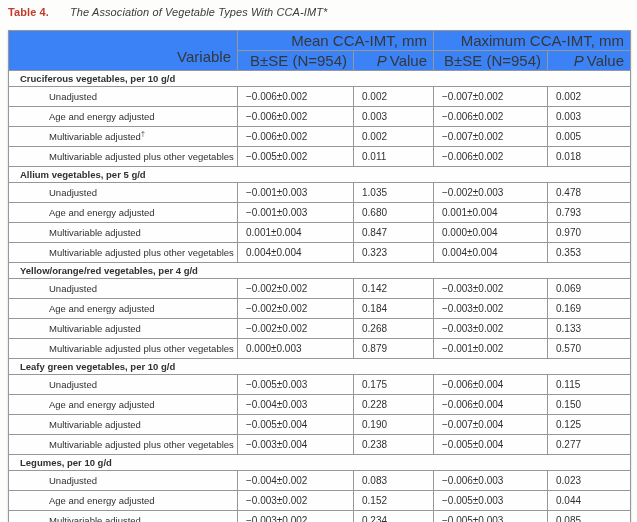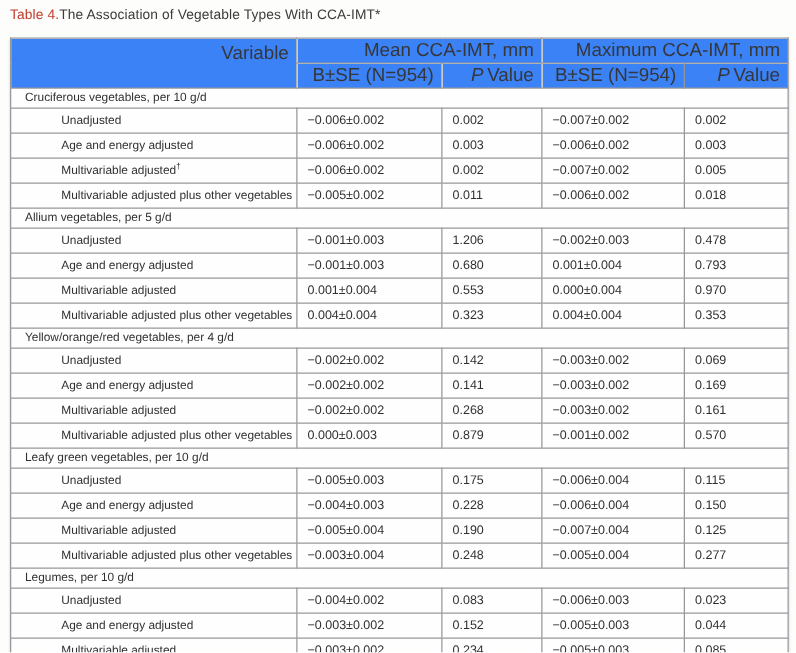--- a/index.html
+++ b/index.html
@@ -19,26 +19,27 @@
     position: absolute;
     left: 8px;
     top: 6px;
     font-size: 11px;
     color: #3b3b3b;
     letter-spacing: 0.1px;
     white-space: nowrap;
   }
   .table-num {
     color: #c23b2c;
-    font-weight: normal;
-    margin-right: 0;
+    font-weight: bold;
+    margin-right: 21px;
   }
   .caption-text {
     color: #3b3b3b;
     font-weight: 500;
+    font-style: italic;
   }
   table.assoc {
     position: absolute;
     left: 8px;
     top: 30px;
     width: 622px;
     border-collapse: collapse;
     table-layout: fixed;
     color: #2f3031;
     border: 1px solid #8f9294;
@@ -55,35 +56,36 @@
     background: #3b82f6;
     font-weight: normal;
     text-align: right;
     color: #35373a;
     font-size: 15px;
     height: 19px;
     padding: 0 6px;
   }
   th.var-head {
     vertical-align: bottom;
-    padding-bottom: 19px;
+    padding-bottom: 5px;
   }
   .p-italic {
     font-style: italic;
     margin-right: 3px;
   }
   tbody td {
     font-size: 10px;
     background: #fefefe;
   }
   tr.section-row td {
     height: 15px;
     padding: 0 0 0 11px;
     font-size: 9.5px;
     color: #2f3031;
+    font-weight: bold;
   }
   tr.data-row td {
     height: 17px;
     line-height: 17px;
   }
   td.row-label {
     padding-left: 40px;
     font-size: 9.5px;
   }
   td.val {
@@ -155,35 +157,35 @@
           <td class="val">0.011</td>
           <td class="val">−0.006±0.002</td>
           <td class="val">0.018</td>
         </tr>
         <tr class="section-row">
           <td colspan="5">Allium vegetables, per 5 g/d</td>
         </tr>
         <tr class="data-row">
           <td class="row-label"><span>Unadjusted</span></td>
           <td class="val">−0.001±0.003</td>
-          <td class="val">1.206</td>
+          <td class="val">1.035</td>
           <td class="val">−0.002±0.003</td>
           <td class="val">0.478</td>
         </tr>
         <tr class="data-row">
           <td class="row-label"><span>Age and energy adjusted</span></td>
           <td class="val">−0.001±0.003</td>
           <td class="val">0.680</td>
           <td class="val">0.001±0.004</td>
           <td class="val">0.793</td>
         </tr>
         <tr class="data-row">
           <td class="row-label"><span>Multivariable adjusted</span></td>
           <td class="val">0.001±0.004</td>
-          <td class="val">0.553</td>
+          <td class="val">0.847</td>
           <td class="val">0.000±0.004</td>
           <td class="val">0.970</td>
         </tr>
         <tr class="data-row">
           <td class="row-label"><span>Multivariable adjusted plus other vegetables</span></td>
           <td class="val">0.004±0.004</td>
           <td class="val">0.323</td>
           <td class="val">0.004±0.004</td>
           <td class="val">0.353</td>
         </tr>
@@ -193,30 +195,30 @@
         <tr class="data-row">
           <td class="row-label"><span>Unadjusted</span></td>
           <td class="val">−0.002±0.002</td>
           <td class="val">0.142</td>
           <td class="val">−0.003±0.002</td>
           <td class="val">0.069</td>
         </tr>
         <tr class="data-row">
           <td class="row-label"><span>Age and energy adjusted</span></td>
           <td class="val">−0.002±0.002</td>
-          <td class="val">0.141</td>
+          <td class="val">0.184</td>
           <td class="val">−0.003±0.002</td>
           <td class="val">0.169</td>
         </tr>
         <tr class="data-row">
           <td class="row-label"><span>Multivariable adjusted</span></td>
           <td class="val">−0.002±0.002</td>
           <td class="val">0.268</td>
           <td class="val">−0.003±0.002</td>
-          <td class="val">0.161</td>
+          <td class="val">0.133</td>
         </tr>
         <tr class="data-row">
           <td class="row-label"><span>Multivariable adjusted plus other vegetables</span></td>
           <td class="val">0.000±0.003</td>
           <td class="val">0.879</td>
           <td class="val">−0.001±0.002</td>
           <td class="val">0.570</td>
         </tr>
         <tr class="section-row">
           <td colspan="5">Leafy green vegetables, per 10 g/d</td>
@@ -238,21 +240,21 @@
         <tr class="data-row">
           <td class="row-label"><span>Multivariable adjusted</span></td>
           <td class="val">−0.005±0.004</td>
           <td class="val">0.190</td>
           <td class="val">−0.007±0.004</td>
           <td class="val">0.125</td>
         </tr>
         <tr class="data-row">
           <td class="row-label"><span>Multivariable adjusted plus other vegetables</span></td>
           <td class="val">−0.003±0.004</td>
-          <td class="val">0.248</td>
+          <td class="val">0.238</td>
           <td class="val">−0.005±0.004</td>
           <td class="val">0.277</td>
         </tr>
         <tr class="section-row">
           <td colspan="5">Legumes, per 10 g/d</td>
         </tr>
         <tr class="data-row">
           <td class="row-label"><span>Unadjusted</span></td>
           <td class="val">−0.004±0.002</td>
           <td class="val">0.083</td>

